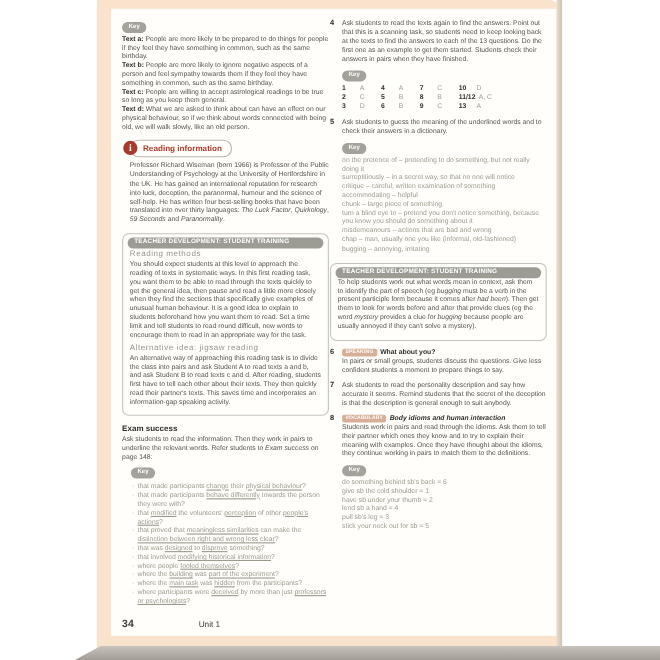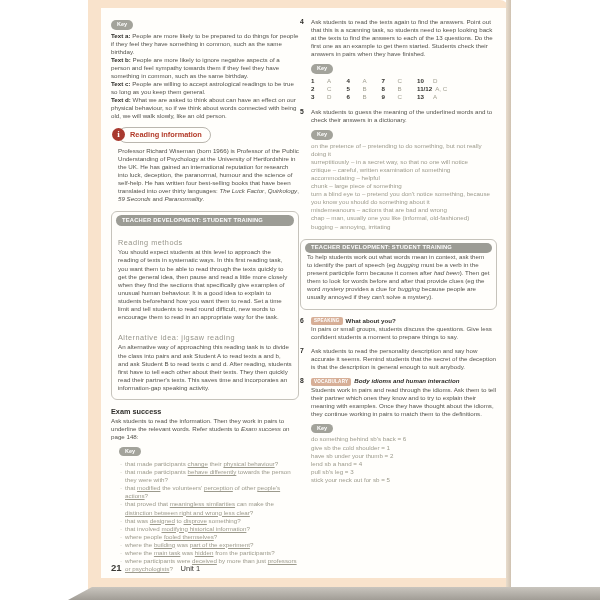--- a/index.html
+++ b/index.html
@@ -31,21 +31,21 @@
   .ci-icon { position:absolute; left:-7px; top:0px; width:13px; height:13px; background:#a8392e;
              color:#fff; border-radius:50%; font-weight:bold; font-size:9px; text-align:center;
              line-height:13px; font-family:"Liberation Serif", serif; }
   .ci-title { color:#b23a28; font-weight:bold; font-size:7.4px; }
   .ci-body { margin:4px 0 0 7px; }
 
   .td-box { border:1px solid #c6c3bb; border-radius:6px; padding:4px 6px 5px; margin-top:8px;
             background:#fffefb; }
   .td-header { background:#9c9c95; color:#fff; font-weight:bold; font-size:5.8px;
                letter-spacing:0.2px; border-radius:6px; padding:1.5px 6px; margin:-1px -2px 0; }
-  .td-heading { color:#96948a; font-size:7.3px; letter-spacing:0.5px; margin-top:12px; margin-bottom:1px; }
+  .td-heading { color:#96948a; font-size:7.3px; letter-spacing:0.5px; margin-top:0; margin-bottom:1px; }
   .td-box p { margin-bottom:2px; }
 
   .exam { margin-top:7px; }
   .exam-title { font-weight:bold; font-size:7.3px; color:#2f2e2a; margin-bottom:1px; }
   .bullets { margin-top:2px; }
   .bullet { padding-left:6px; position:relative; color:#9c9a8c; }
   .bullet::before { content:"·"; position:absolute; left:1px; top:0; }
   .seg-u { text-decoration:underline; text-underline-offset:1px; }
   .seg-i { font-style:italic; }
 
@@ -254,20 +254,20 @@
               <div class="key-line">have sb under your thumb = 2</div>
               <div class="key-line">lend sb a hand = 4</div>
               <div class="key-line">pull sb's leg = 3</div>
               <div class="key-line">stick your neck out for sb = 5</div>
             </div>
         </div>
 
       </div>
 
       <div class="footer">
-        <span class="footer-num">21</span><span class="footer-unit">Unit 1</span>
+        <span class="footer-num">34</span><span class="footer-unit">Unit 1</span>
       </div>
 
     </div>
   </div>
   <div class="right-edge"></div>
   <div class="bottom-strip"></div>
 </div>
 
 </body></html>

